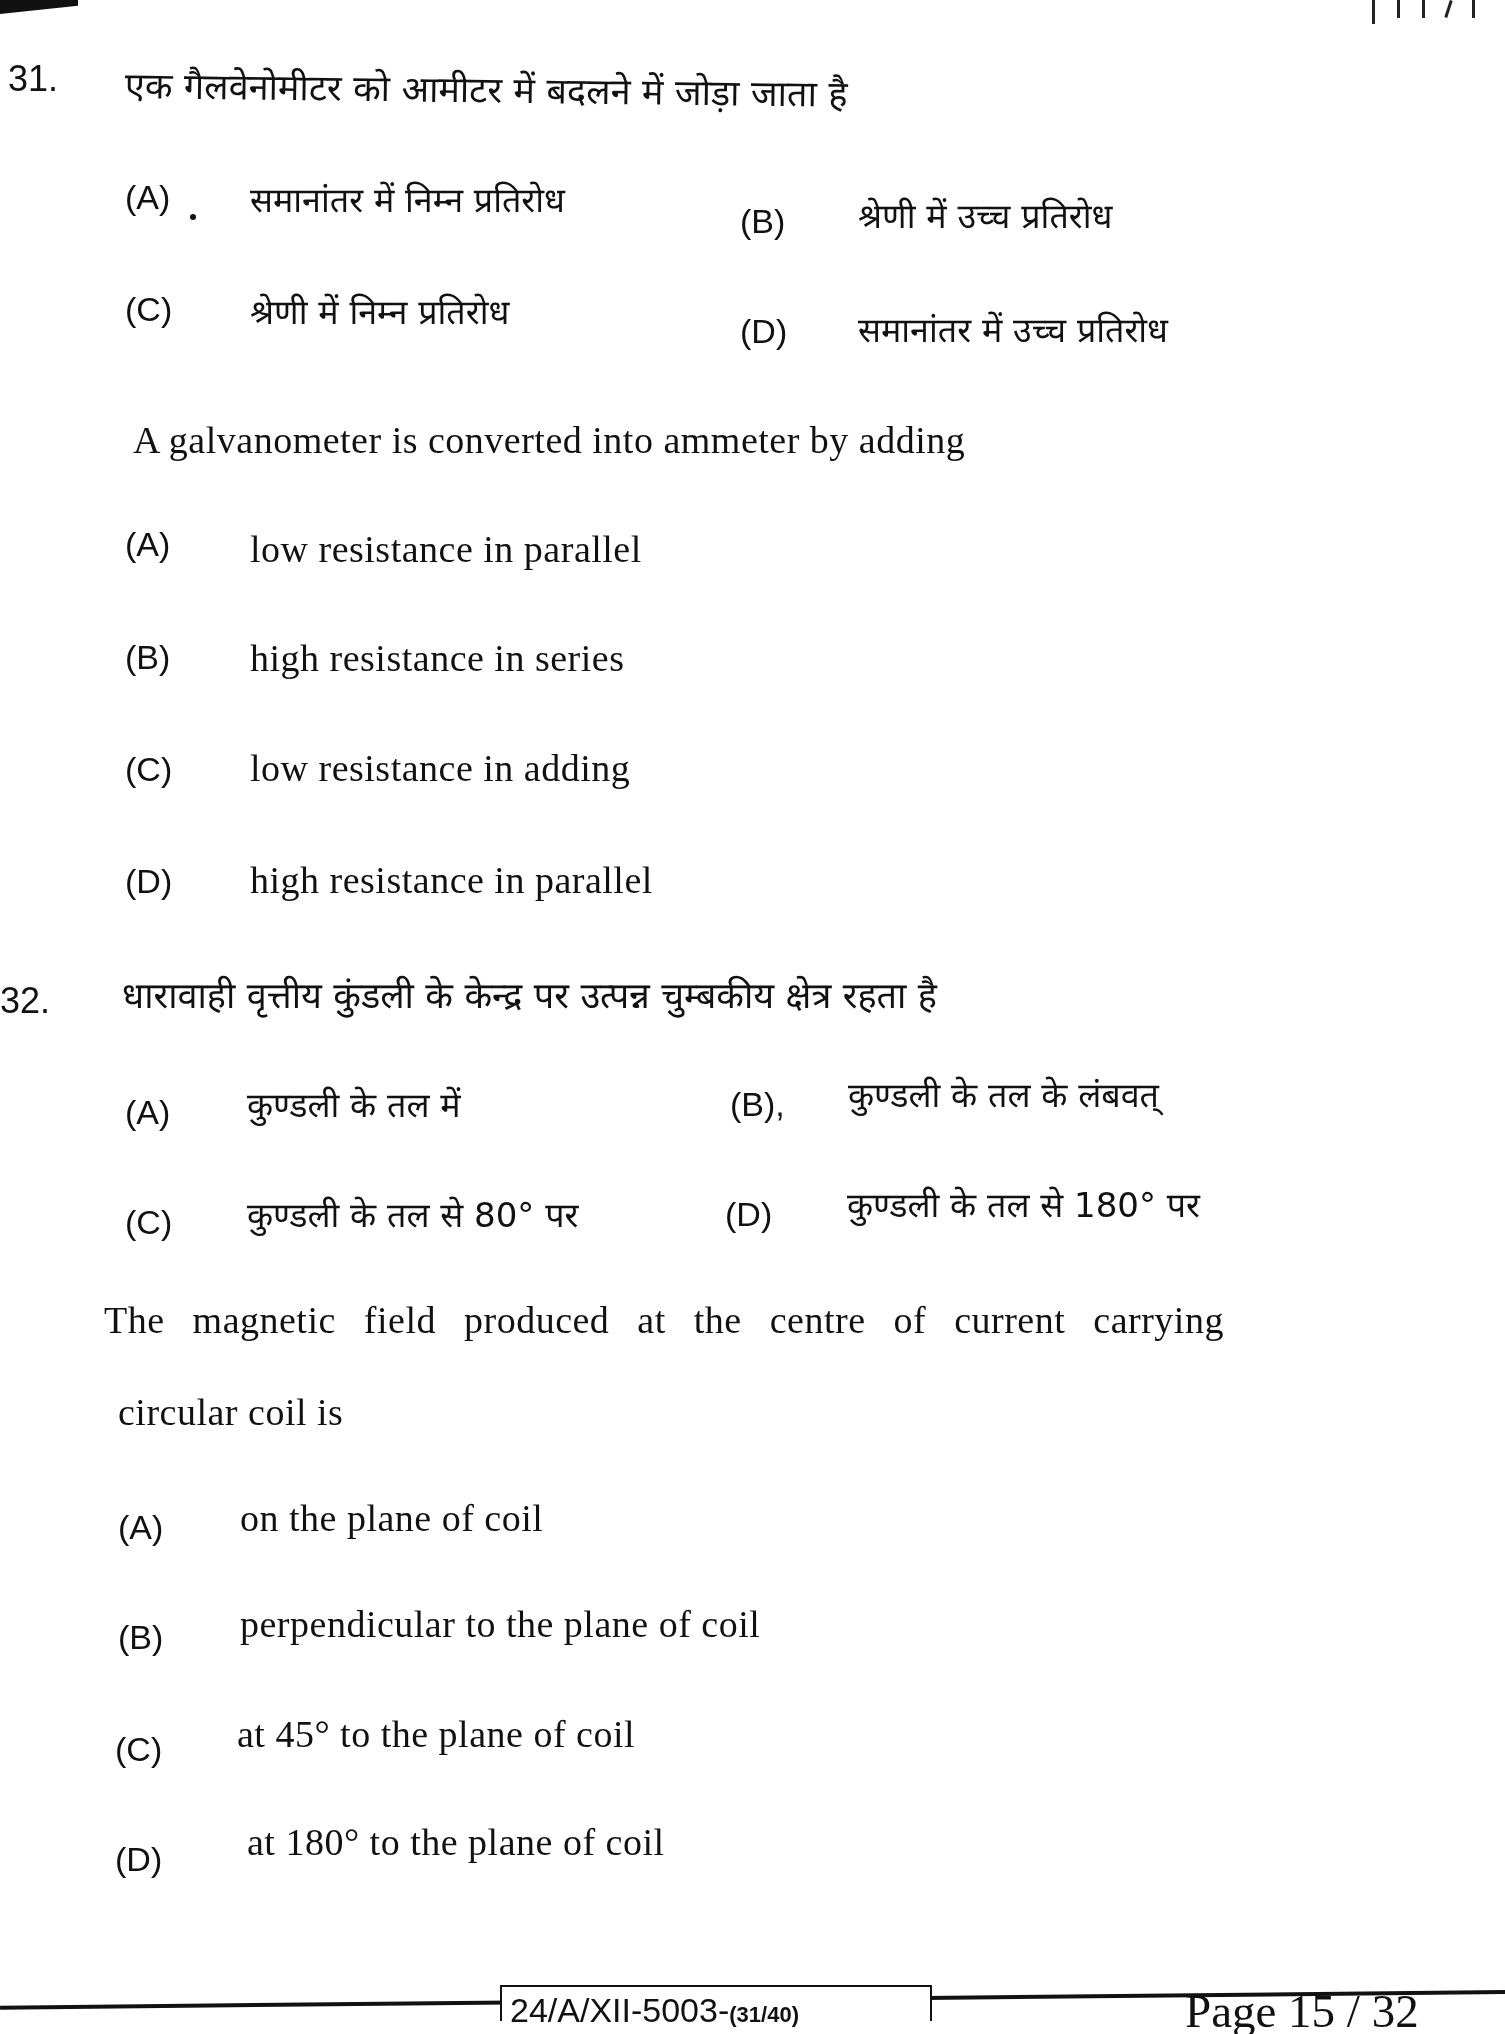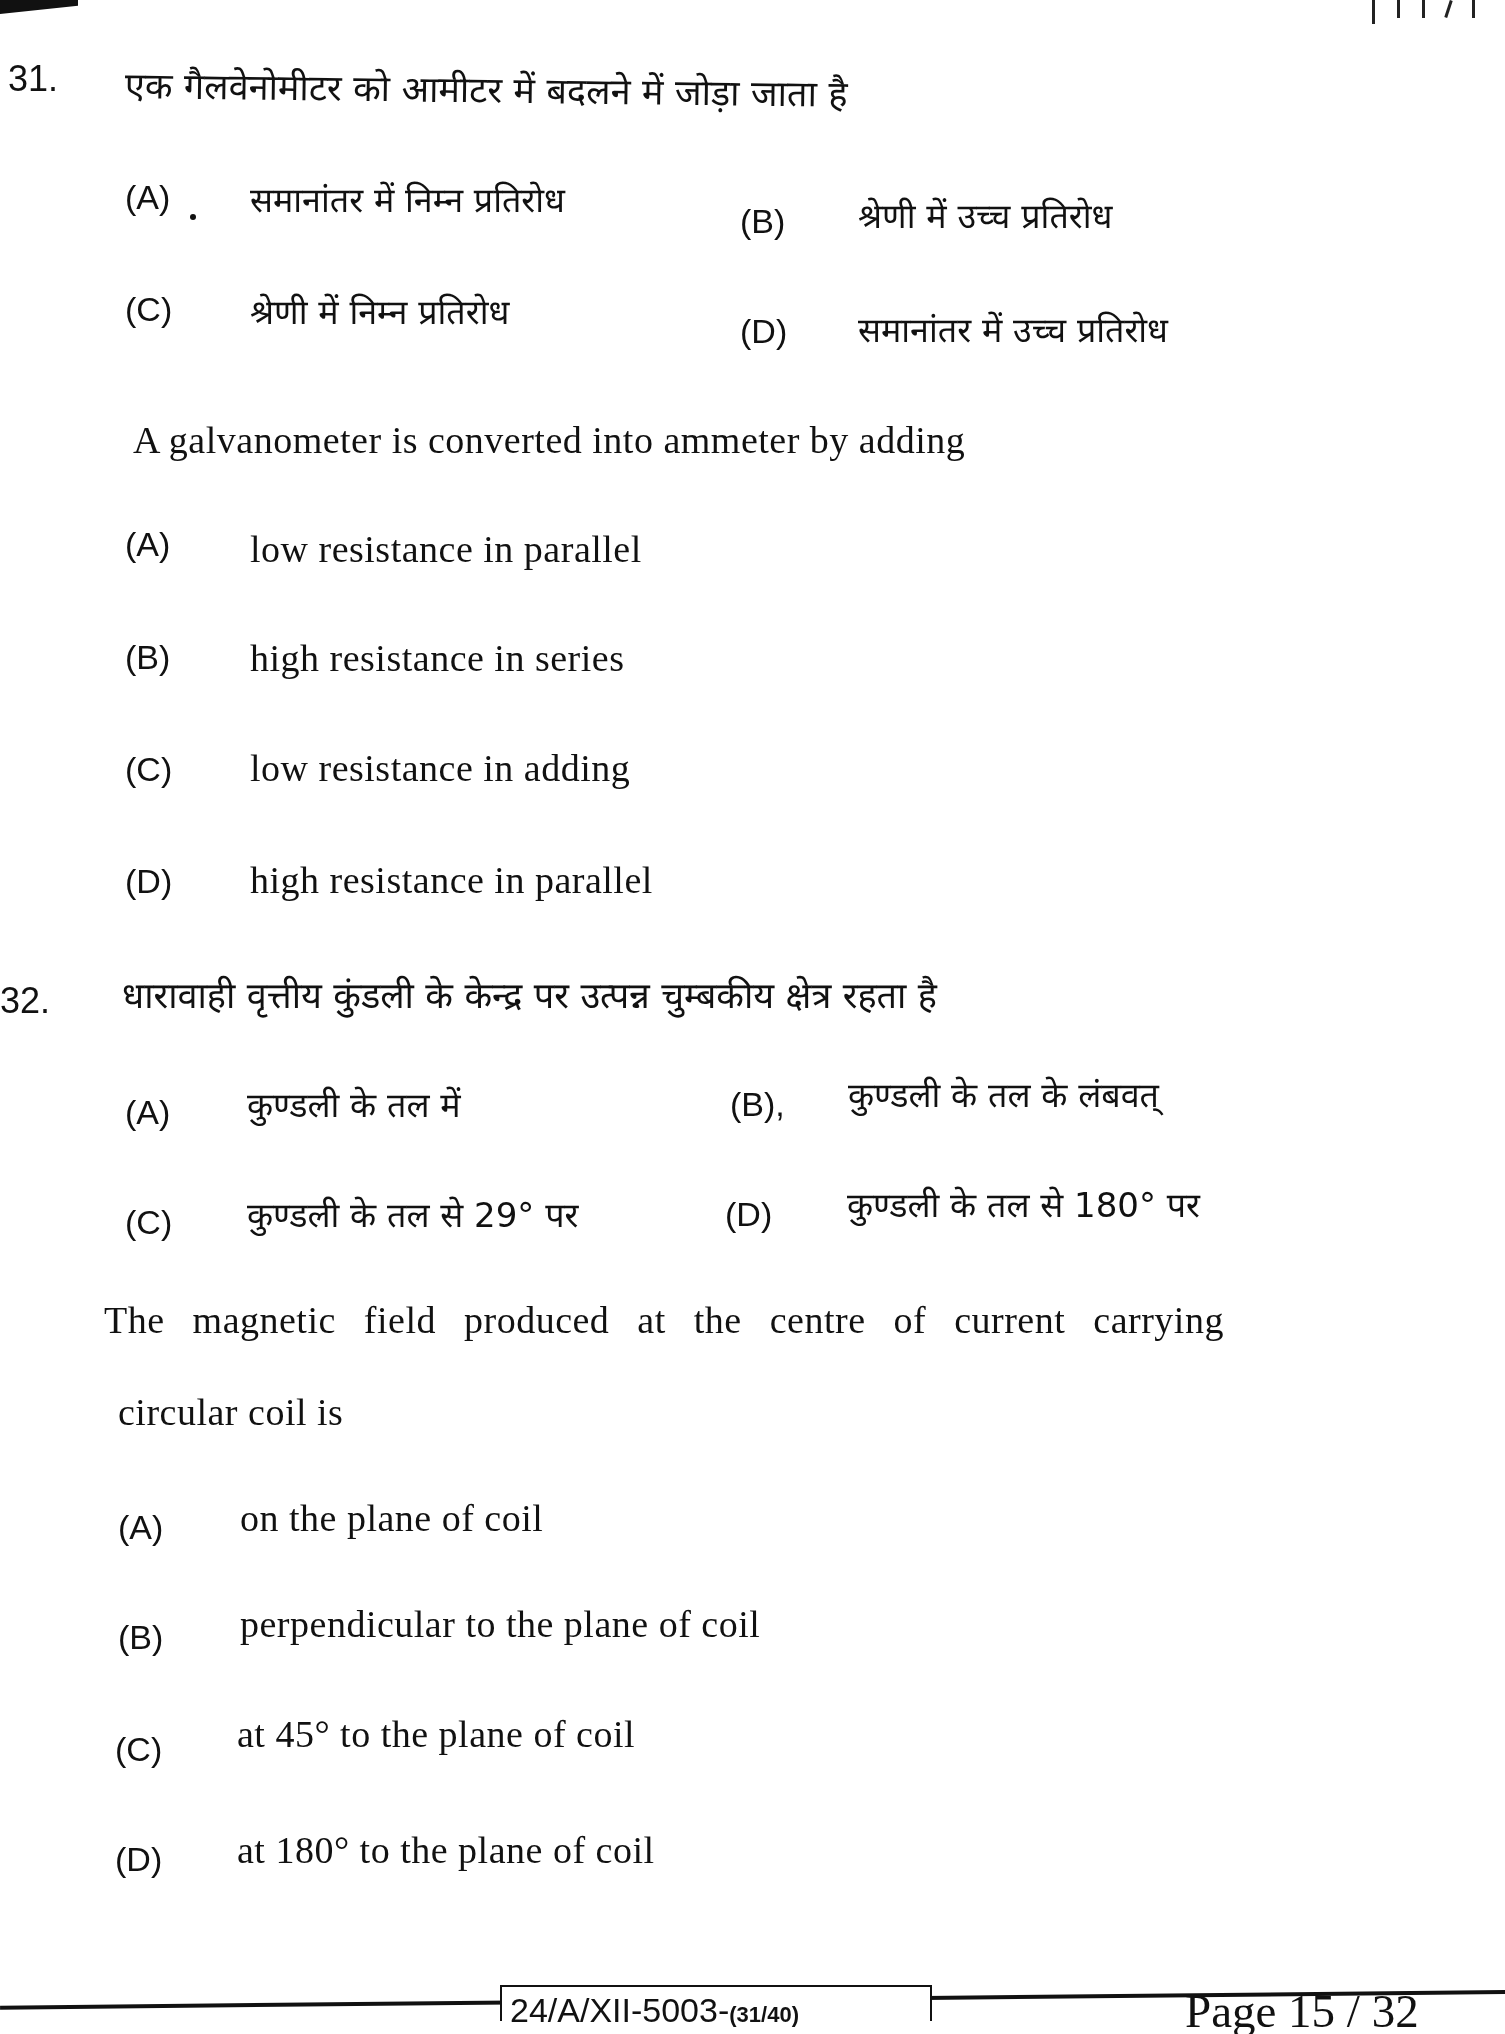--- a/index.html
+++ b/index.html
@@ -104,21 +104,21 @@
   <div class="opt" style="left:125px; top:1093px;">
     <span class="lbl">(A)</span>
     <span class="txt hi-t" style="left:122px; top:-12px;">कुण्डली के तल में</span>
   </div>
   <div class="opt" style="left:730px; top:1085px;">
     <span class="lbl">(B),</span>
     <span class="txt hi-t" style="left:118px; top:-14px;">कुण्डली के तल के लंबवत्</span>
   </div>
   <div class="opt" style="left:125px; top:1203px;">
     <span class="lbl">(C)</span>
-    <span class="txt hi-t" style="left:122px; top:-12px;">कुण्डली के तल से 29° पर</span>
+    <span class="txt hi-t" style="left:122px; top:-12px;">कुण्डली के तल से 80° पर</span>
   </div>
   <div class="opt" style="left:725px; top:1195px;">
     <span class="lbl">(D)</span>
     <span class="txt hi-t" style="left:122px; top:-14px;">कुण्डली के तल से 180° पर</span>
   </div>
 
   <div class="en" style="left:104px; top:1298px; word-spacing:18px;text-align:center;">The magnetic field produced at the centre of current carrying</div>
   <div class="en" style="left:118px; top:1390px;">circular coil is</div>
 
   <div class="opt" style="left:118px; top:1508px;">
@@ -128,21 +128,21 @@
   <div class="opt" style="left:118px; top:1618px;">
     <span class="lbl">(B)</span>
     <span class="txt en-t" style="left:122px; top:-16px;">perpendicular to the plane of coil</span>
   </div>
   <div class="opt" style="left:115px; top:1730px;">
     <span class="lbl">(C)</span>
     <span class="txt en-t" style="left:122px; top:-18px;">at 45° to the plane of coil</span>
   </div>
   <div class="opt" style="left:115px; top:1840px;">
     <span class="lbl">(D)</span>
-    <span class="txt en-t" style="left:122px; top:-20px;margin-top:8px;">at 180° to the plane of coil</span>
+    <span class="txt en-t" style="left:132px; top:-20px;">at 180° to the plane of coil</span>
   </div>
 </div>
 
 <div class="footer-line"></div>
 <div class="footer-code">
   <span>24/A/XII-5003-</span><span class="small">(31/40)</span>
 </div>
 <div class="footer-page">Page 15 / 32</div>
 
 </body></html>

